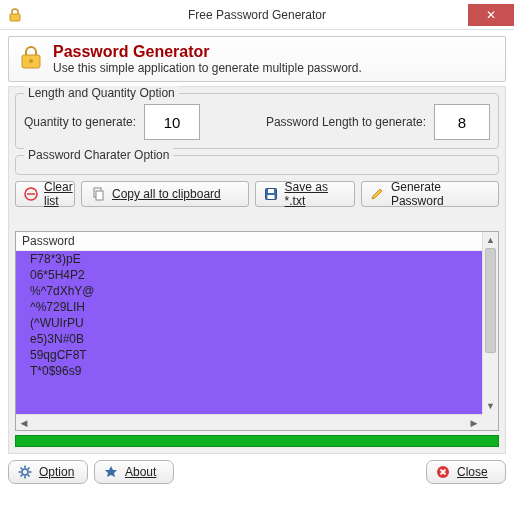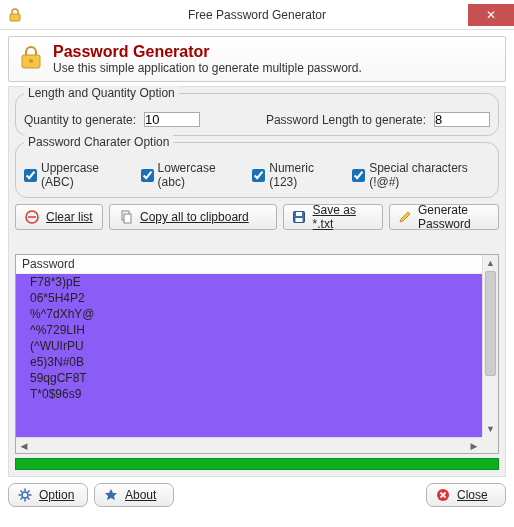--- a/index.html
+++ b/index.html
@@ -14,38 +14,38 @@
 
 .header-panel { margin: 6px 8px 4px 8px; border: 1px solid #ccc; background: linear-gradient(#fff, #f7f7f7); padding: 6px 8px; display: flex; gap: 8px; align-items: flex-start; border-radius: 2px; }
 .header-panel .lock { width: 28px; height: 28px; }
 .header-text .htitle { color: #a00000; font-weight: bold; font-size: 16px; }
 .header-text .hsub { color: #333; font-size: 12px; }
 
 
 .body-panel { margin: 0 8px; background: #f0f0f0; border: 1px solid #ddd; padding: 6px; }
 
 
-.group { border: 1px solid #c8c8c8; border-radius: 12px; padding: 18px 8px 8px 8px; margin-bottom: 6px; position: relative; background: #f0f0f0; }
+.group { border: 1px solid #c8c8c8; border-radius: 4px; padding: 10px 8px 8px 8px; margin-bottom: 6px; position: relative; background: #f0f0f0; }
 .group > legend { position: absolute; top: -8px; left: 8px; background: #f0f0f0; padding: 0 4px; font-size: 12px; color: #333; }
 .row-inline { display: flex; align-items: center; gap: 8px; }
 .row-inline label { font-size: 12px; color: #333; }
-.num-input { width: 56px; height: 15px; border: 1px solid #aaa; background: #fff; text-align: left; font-size: 13px; }
+.num-input { width: 56px; height: 36px; border: 1px solid #aaa; background: #fff; text-align: center; font-size: 15px; }
 .spacer { flex: 1; }
 
 
 .checks { display: flex; gap: 14px; align-items: center; }
 .checks label { display: flex; align-items: center; gap: 4px; font-size: 12px; color: #333; }
 .checks input[type=checkbox] { width: 13px; height: 13px; accent-color: #1a6fb5; }
 
 
 .btn-row { display: flex; gap: 6px; margin-bottom: 6px; }
 .btn { flex: 0 0 auto; height: 26px; background: linear-gradient(#fdfdfd, #ececec); border: 1px solid #b5b5b5; border-radius: 3px; display: flex; align-items: center; padding: 0 8px; gap: 6px; cursor: default; font-size: 12px; color: #222; }
 .btn.small { height: 24px; border-radius: 7px; }
 .btn .ico { width: 16px; height: 16px; display: flex; align-items: center; justify-content: center; }
-.btn-row .btn:nth-child(1){ width: 88px; }
+.btn-row .btn:nth-child(1){ width: 60px; }
 .btn-row .btn:nth-child(2){ width: 168px; }
 .btn-row .btn:nth-child(3){ width: 100px; }
 .btn-row .btn:nth-child(4){ flex: 1; justify-content: center; }
 
 
 .list-wrap { border: 1px solid #aaa; background: #8b5cf6; height: 200px; overflow: hidden; position: relative; margin-top: 24px; }
 .list-inner { position: absolute; inset: 0 16px 16px 0; overflow: hidden; }
 .list-header { padding: 2px 6px; border-bottom: 1px solid #eee; background: #fdfdfd; font-size: 12px; color: #333; }
 .list-items { }
 .list-items div { padding: 0 14px; font-size: 12px; line-height: 16px; color: #222; }
@@ -107,38 +107,20 @@
       <label>Quantity to generate:</label>
       <input class="num-input" type="text" value="10" style="">
       <div class="spacer"></div>
       <label>Password Length to generate:</label>
       <input class="num-input" type="text" value="8" style="">
     </div>
   </div>
 
   <div class="group">
     <legend>Password Charater Option</legend>
-    <div class="checks">
-      <label>
-        <input type="checkbox" checked="" style="">
-        <span>Uppercase (ABC)</span>
-      </label>
-      <label>
-        <input type="checkbox" checked="" style="">
-        <span>Lowercase (abc)</span>
-      </label>
-      <label>
-        <input type="checkbox" checked="" style="">
-        <span>Numeric (123)</span>
-      </label>
-      <label>
-        <input type="checkbox" checked="" style="">
-        <span>Special characters (!@#)</span>
-      </label>
-    </div>
   </div>
 
   <div class="btn-row">
     <div class="btn">
       <span class="ico">
         <svg width="14" height="14" viewBox="0 0 14 14">
             <circle cx="7" cy="7" r="6" fill="none" stroke="#d33" stroke-width="1.5"></circle>
             <line x1="3" y1="7" x2="11" y2="7" stroke="#d33" stroke-width="1.5"></line>
           </svg>
       </span>

